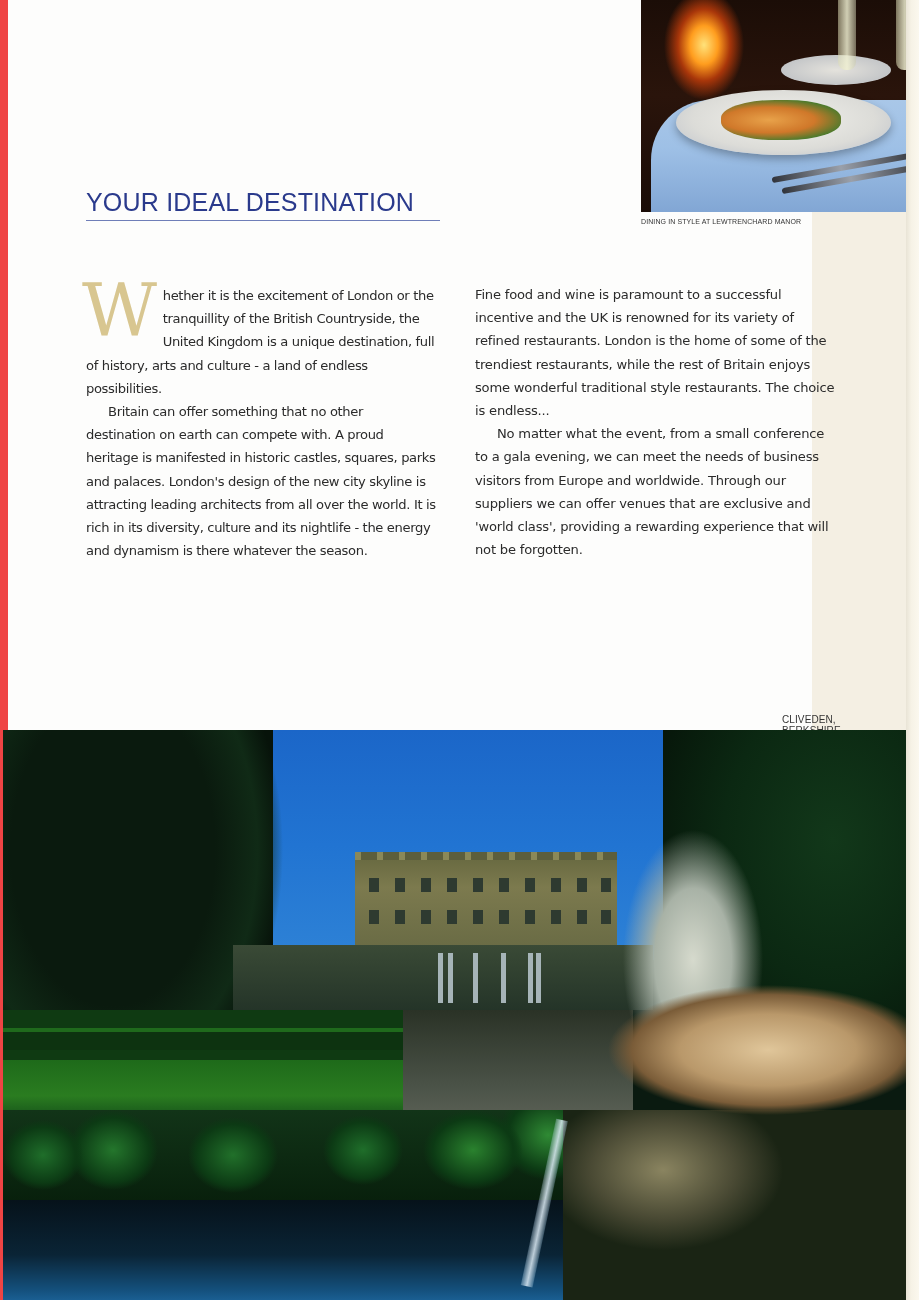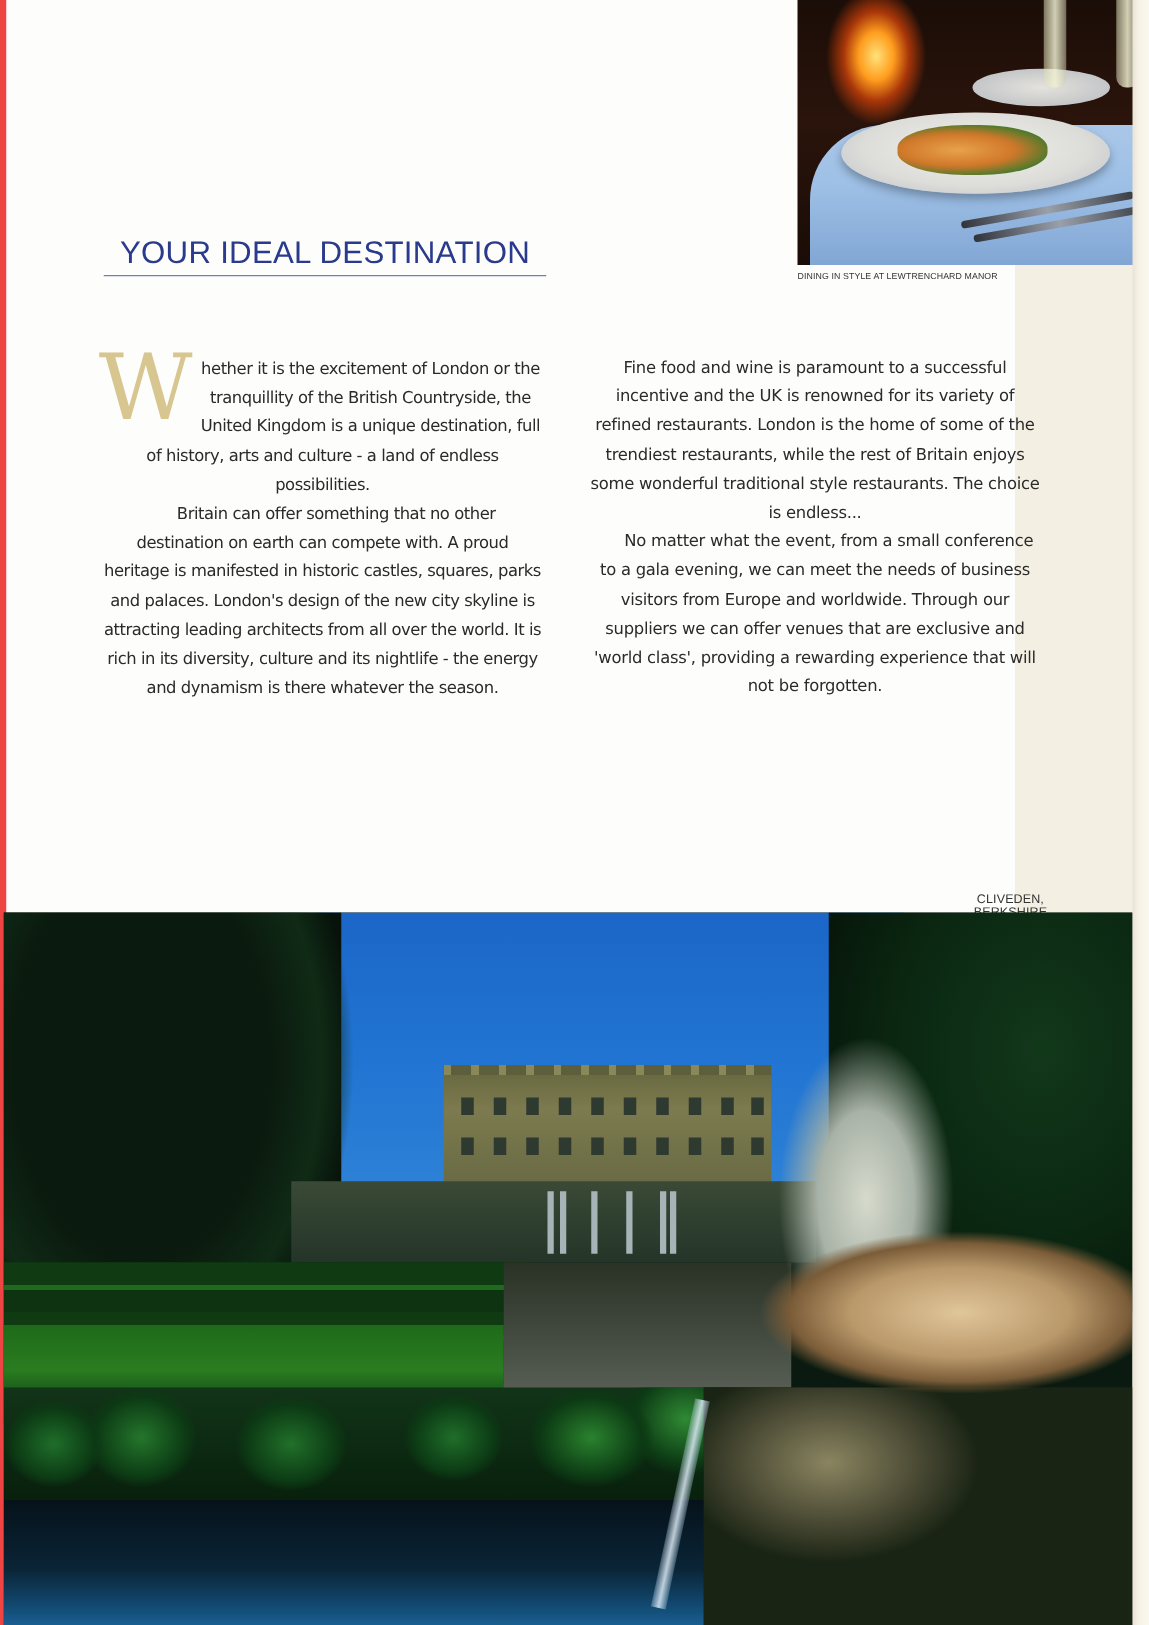--- a/index.html
+++ b/index.html
@@ -5,23 +5,22 @@
     html, body { margin: 0; padding: 0; }
     body {
       width: 919px; height: 1300px; overflow: hidden;
       background: #f4efe3;
       font-family: "DejaVu Sans", sans-serif;
       position: relative;
     }
     .page {
       position: absolute; left: 0; top: 0; width: 812px; height: 1300px;
       background: #fdfdfc;
-      border-left: 5px solid #ef4444;
+      border-left: 8px solid #ef4444;
       box-sizing: border-box;
-      text-align: center;
     }
     .page-edge {
       position: absolute; left: 906px; top: 0; width: 13px; height: 1300px;
       background: linear-gradient(90deg, #e9e4d6 0%, #f6f2e6 40%, #fbf8ee 100%);
     }
     
     .dining-photo {
       position: absolute; left: 633px; top: 0; width: 273px; height: 212px;
       overflow: hidden;
       background: radial-gradient(ellipse 40px 55px at 63px 45px, #ffe27a 0%, #ff9d1e 35%, #a8360a 65%, rgba(40,10,5,0) 100%),

